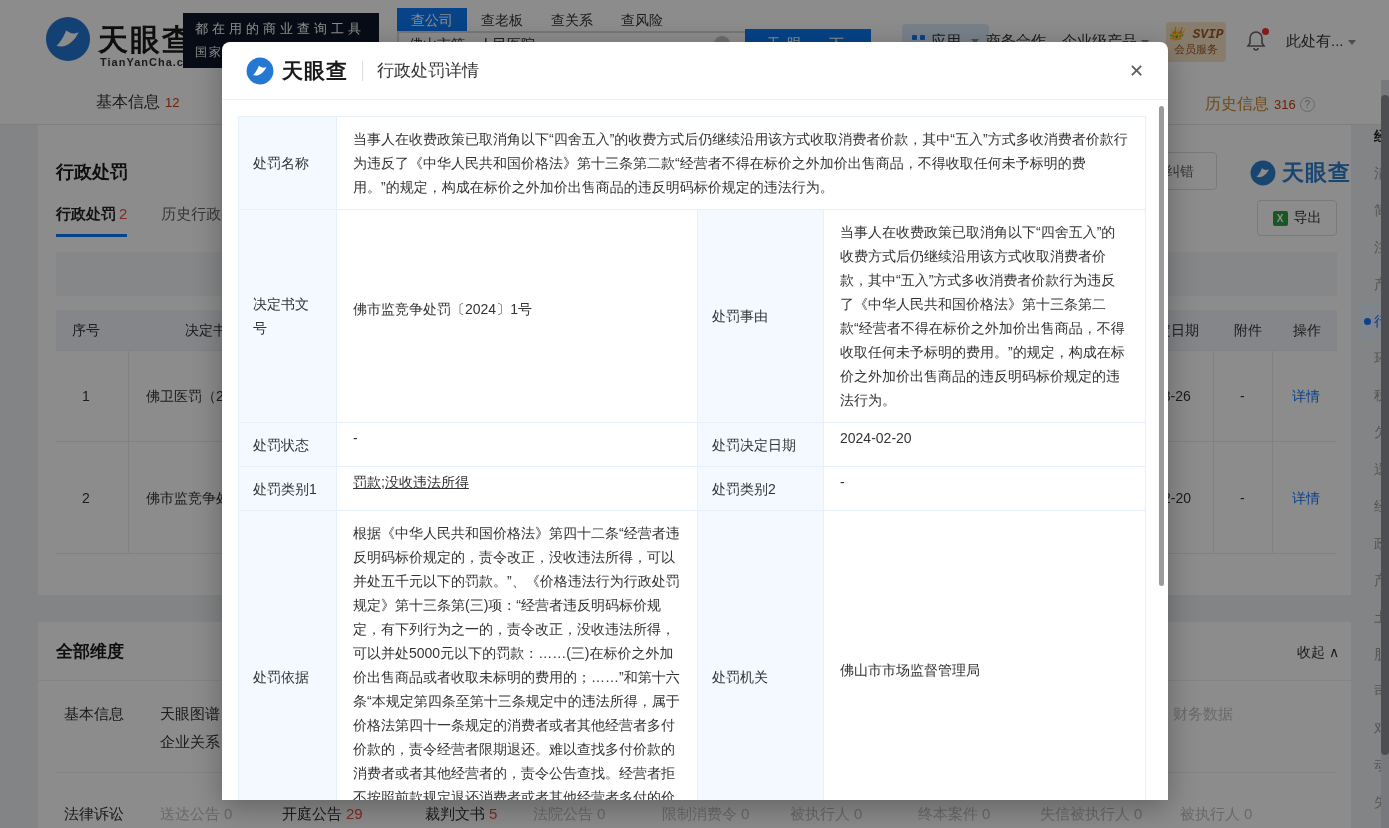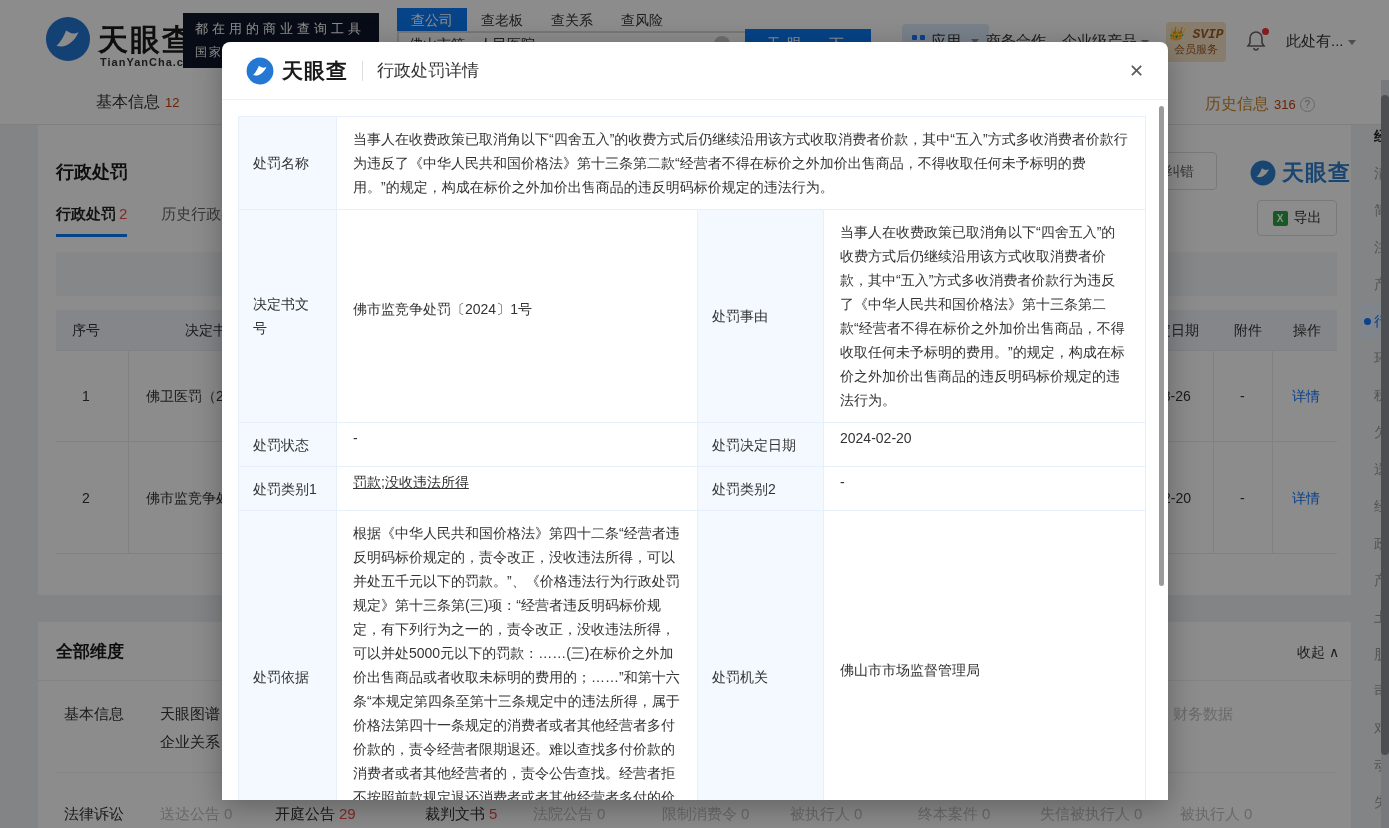--- a/index.html
+++ b/index.html
@@ -206,21 +206,21 @@
   <div class="dim-title">全部维度</div>
   <div class="collapse">收起 ∧</div>
   <div class="divider" style="left:38px;top:680px;width:1313px;"></div>
   <div class="dim-label" style="left:64px;top:705px;">基本信息</div>
   <div class="dim-item" style="left:160px;top:705px;">天眼图谱</div>
   <div class="dim-item" style="left:160px;top:733px;">企业关系</div>
   <div class="dim-item muted" style="left:1173px;top:705px;">财务数据</div>
   <div class="divider" style="left:56px;top:772px;width:1281px;"></div>
   <div class="dim-label" style="left:64px;top:805px;">法律诉讼</div>
   <div class="dim-item muted" style="left:160px;top:805px;"><span>送达公告</span><span class="c">0</span></div>
-  <div class="dim-item" style="left:275px;top:805px;"><span>开庭公告</span><span class="c-red">29</span></div>
+  <div class="dim-item" style="left:282px;top:805px;"><span>开庭公告</span><span class="c-red">29</span></div>
   <div class="dim-item" style="left:425px;top:805px;"><span>裁判文书</span><span class="c-red">5</span></div>
   <div class="dim-item muted" style="left:533px;top:805px;"><span>法院公告</span><span class="c">0</span></div>
   <div class="dim-item muted" style="left:662px;top:805px;"><span>限制消费令</span><span class="c">0</span></div>
   <div class="dim-item muted" style="left:790px;top:805px;"><span>被执行人</span><span class="c">0</span></div>
   <div class="dim-item muted" style="left:918px;top:805px;"><span>终本案件</span><span class="c">0</span></div>
   <div class="dim-item muted" style="left:1040px;top:805px;"><span>失信被执行人</span><span class="c">0</span></div>
   <div class="dim-item muted" style="left:1180px;top:805px;"><span>被执行人</span><span class="c">0</span></div>
 
   <div class="anchor-strip">
     <div class="anchor-item hdr">经营风险</div>

